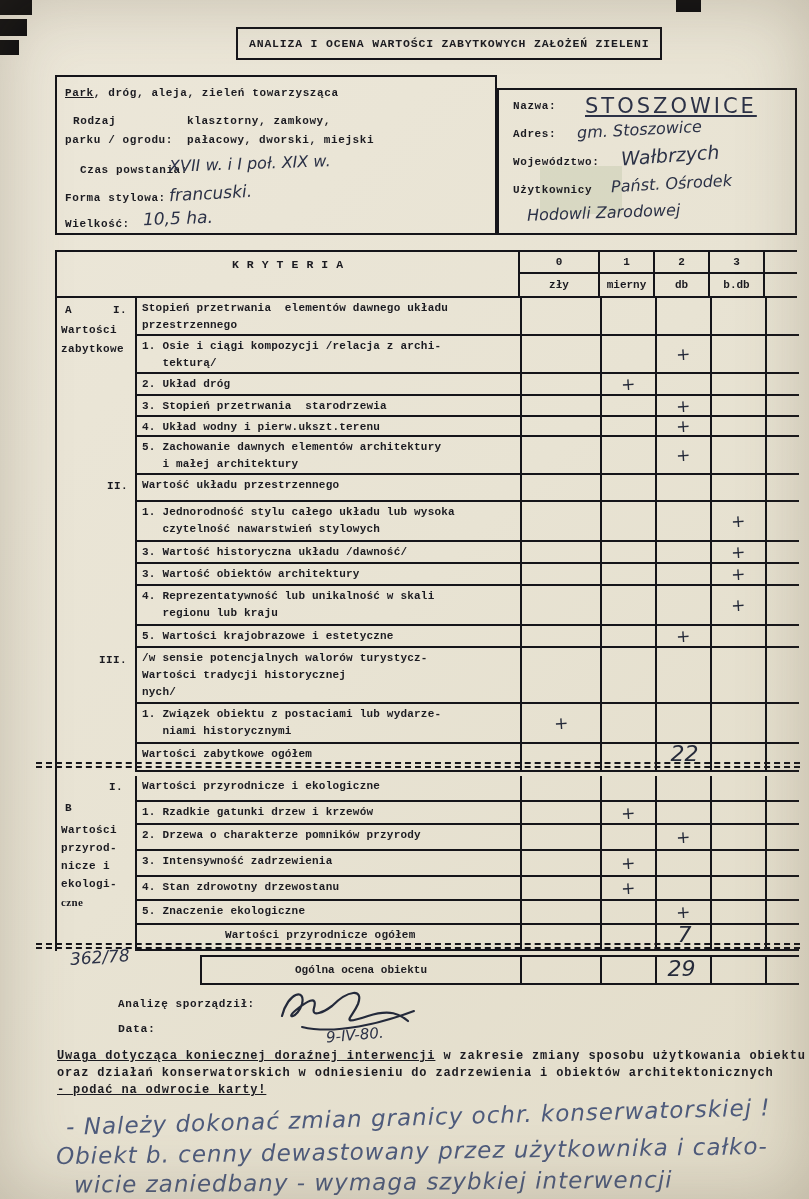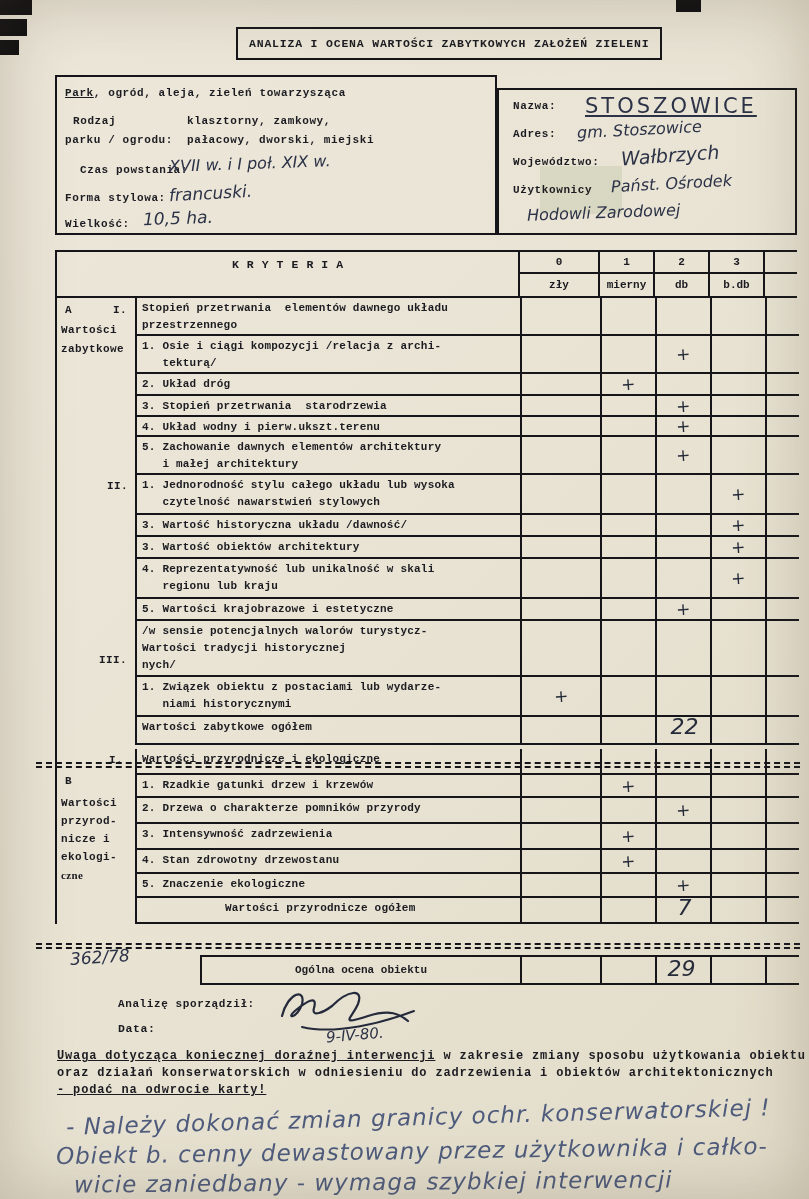--- a/index.html
+++ b/index.html
@@ -68,21 +68,21 @@
 
   <div class="art a1"></div>
   <div class="art a2"></div>
   <div class="art a3"></div>
   <div class="art a4"></div>
   <div class="smudge"></div>
 
   <div class="titlebox">ANALIZA I OCENA WARTOŚCI ZABYTKOWYCH ZAŁOŻEŃ ZIELENI</div>
 
   <div class="boxL">
-    <div class="abs lbl" style="left:8px;top:10px"><span class="u">Park</span><span>, ogród, aleja, zieleń towarzysząca</span></div>
+    <div class="abs lbl" style="left:8px;top:10px"><span class="u">Park</span><span>, dróg, aleja, zieleń towarzysząca</span></div>
     <div class="abs lbl" style="left:16px;top:38px">Rodzaj</div>
     <div class="abs lbl" style="left:130px;top:38px">klasztorny, zamkowy,</div>
     <div class="abs lbl" style="left:8px;top:57px">parku / ogrodu:</div>
     <div class="abs lbl" style="left:130px;top:57px">pałacowy, dworski, miejski</div>
     <div class="abs lbl" style="left:23px;top:87px">Czas powstania:</div>
     <div class="abs hand hv" style="left:112px;top:77px;transform:rotate(-2deg)">XVII w. i I poł. XIX w.</div>
     <div class="abs lbl" style="left:8px;top:115px">Forma stylowa:</div>
     <div class="abs hand hv" style="left:112px;top:106px;font-size:17px;transform:rotate(-3deg)">francuski.</div>
     <div class="abs lbl" style="left:8px;top:141px">Wielkość:</div>
     <div class="abs hand hv" style="left:86px;top:131px;font-size:17px;transform:rotate(-2deg)">10,5 ha.</div>
@@ -178,20 +178,28 @@
             <div class="score" style="width: 55px;"></div>
             <div class="score stub" style="width: 32px;"></div>
           </div>
           <div class="trow" style="height: 38px;">
             <div class="tcell"><div>5. Zachowanie dawnych elementów architektury</div><div>   i małej architektury</div></div>
             <div class="score" style="width: 80px;"></div>
             <div class="score" style="width: 55px;"></div>
             <div class="score" style="width: 55px;">
               <span class="plus">+</span>
             </div>
+            <div class="score" style="width: 55px;"></div>
+            <div class="score stub" style="width: 32px;"></div>
+          </div>
+          <div class="trow" style="height: 27px;">
+            <div class="tcell"><div>Wartość układu przestrzennego</div></div>
+            <div class="score" style="width: 80px;"></div>
+            <div class="score" style="width: 55px;"></div>
+            <div class="score" style="width: 55px;"></div>
             <div class="score" style="width: 55px;"></div>
             <div class="score stub" style="width: 32px;"></div>
           </div>
           <div class="trow" style="height: 40px;">
             <div class="tcell"><div>1. Jednorodność stylu całego układu lub wysoka</div><div>   czytelność nawarstwień stylowych</div></div>
             <div class="score" style="width: 80px;"></div>
             <div class="score" style="width: 55px;"></div>
             <div class="score" style="width: 55px;"></div>
             <div class="score" style="width: 55px;">
               <span class="plus">+</span>

